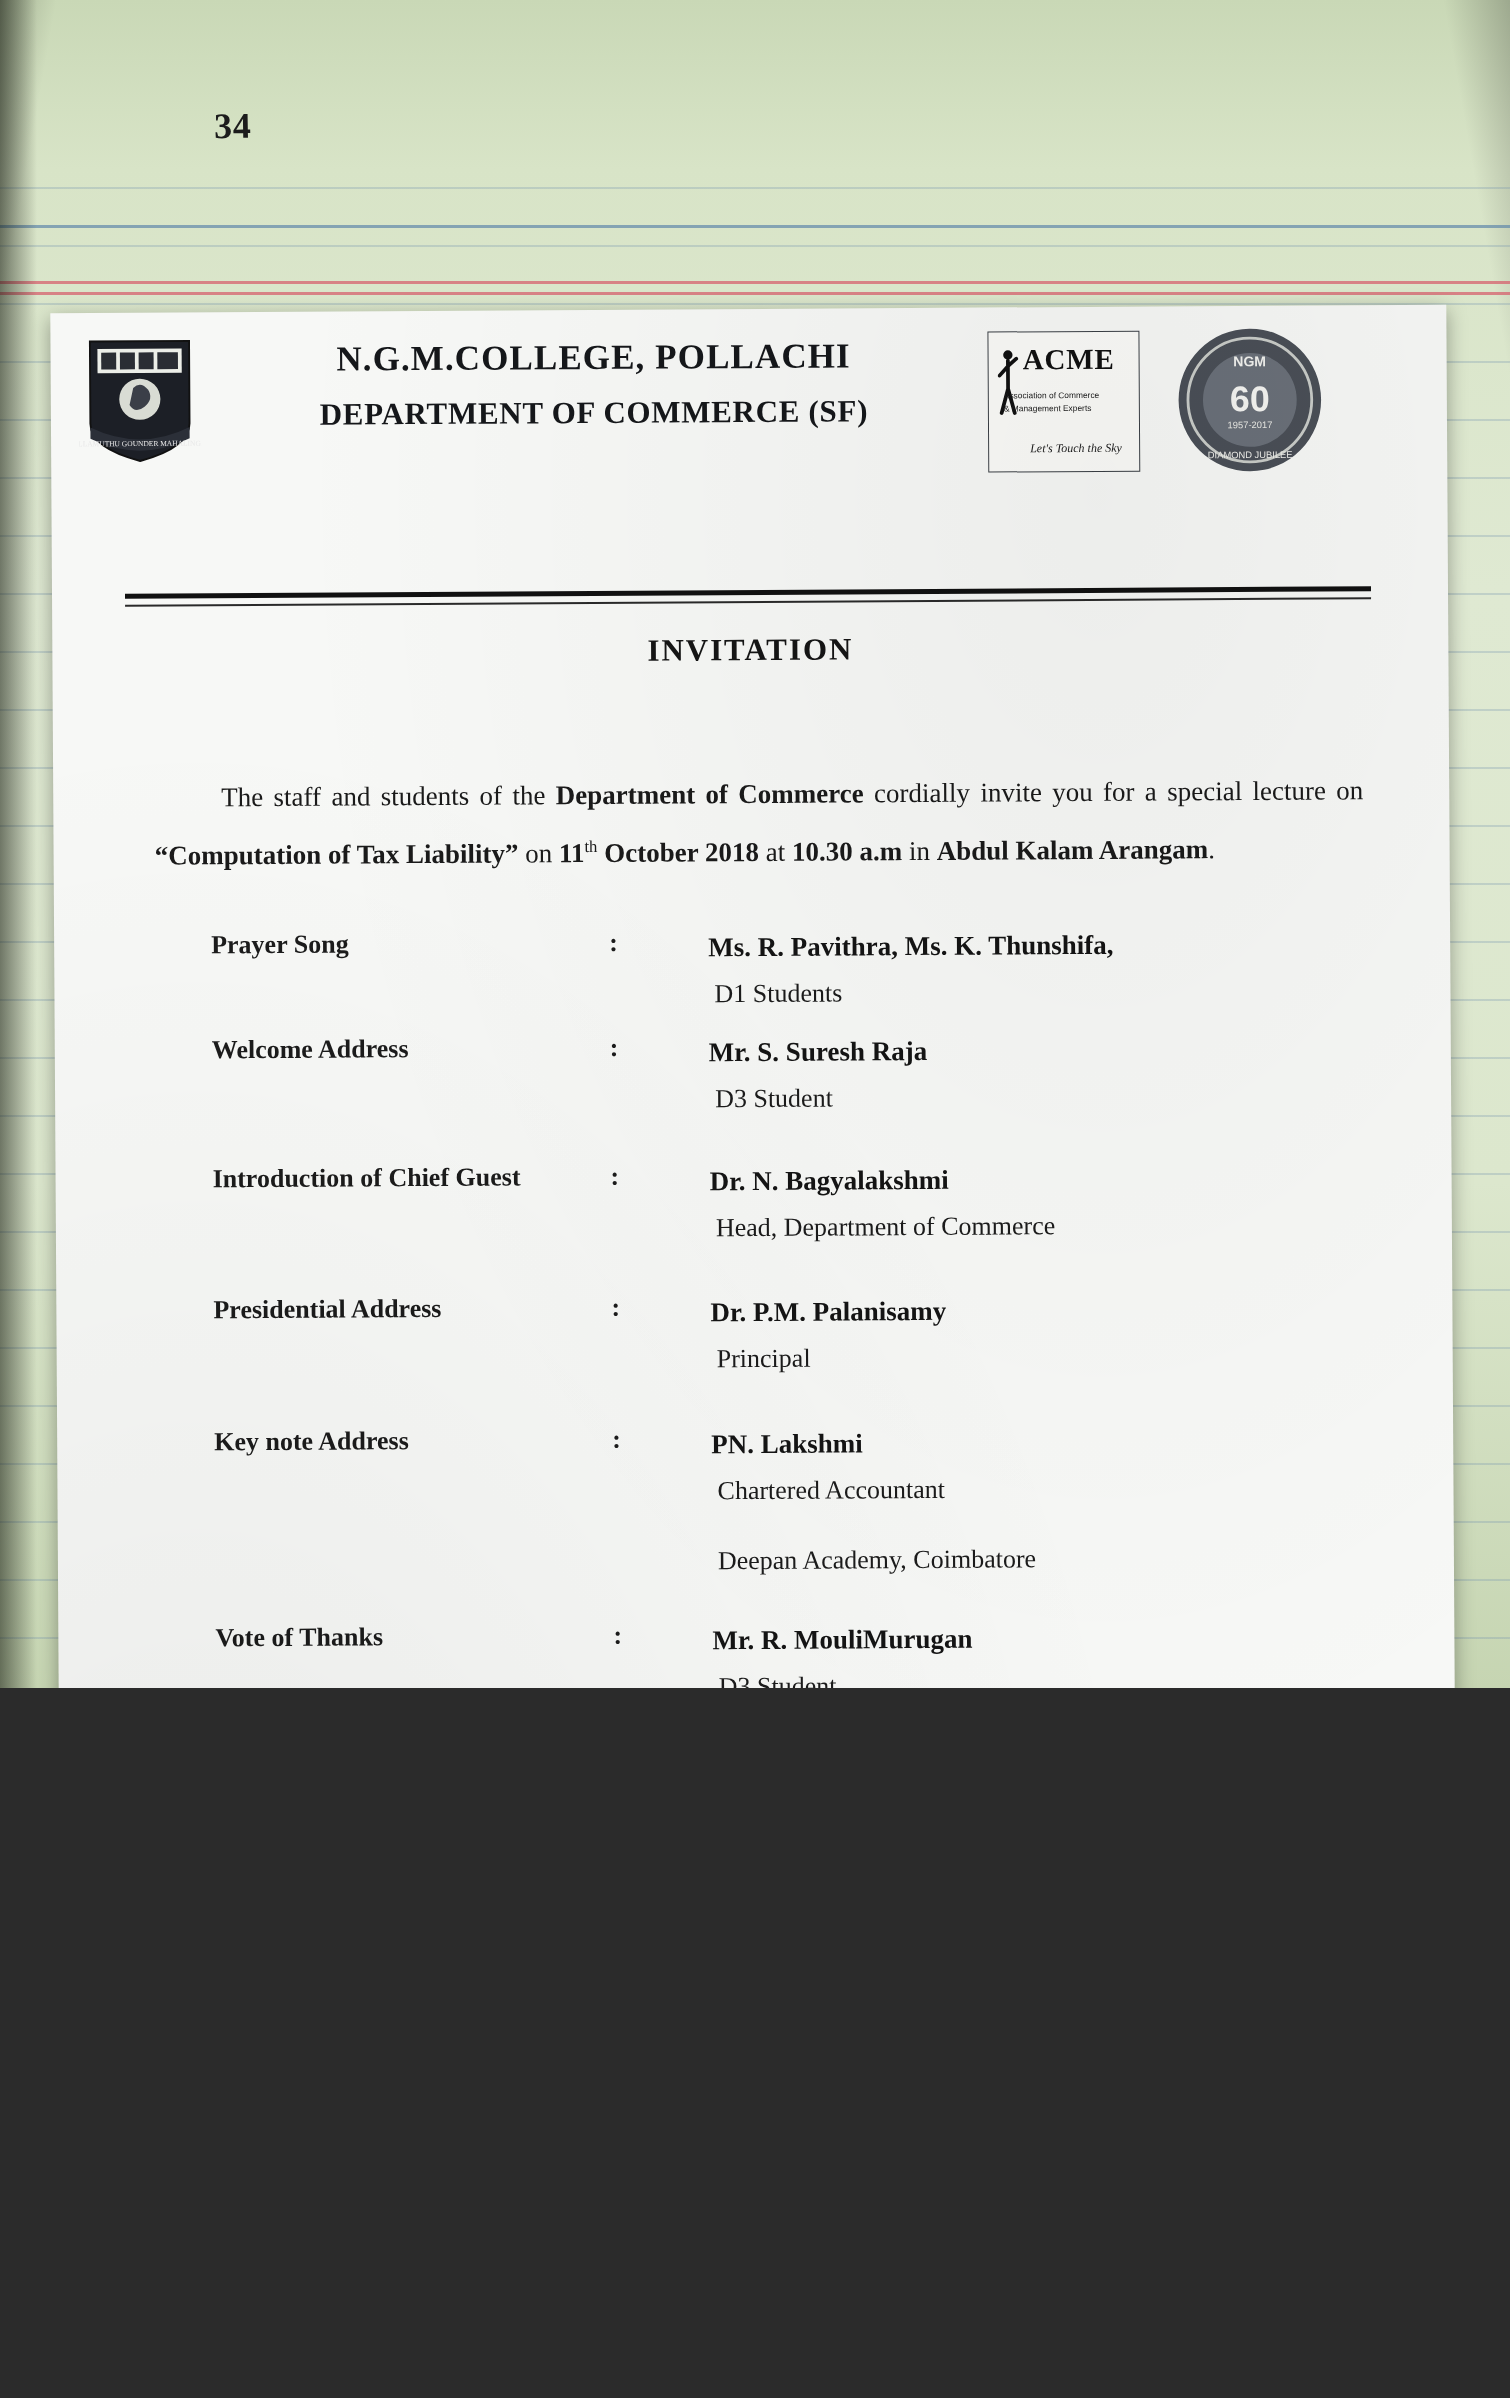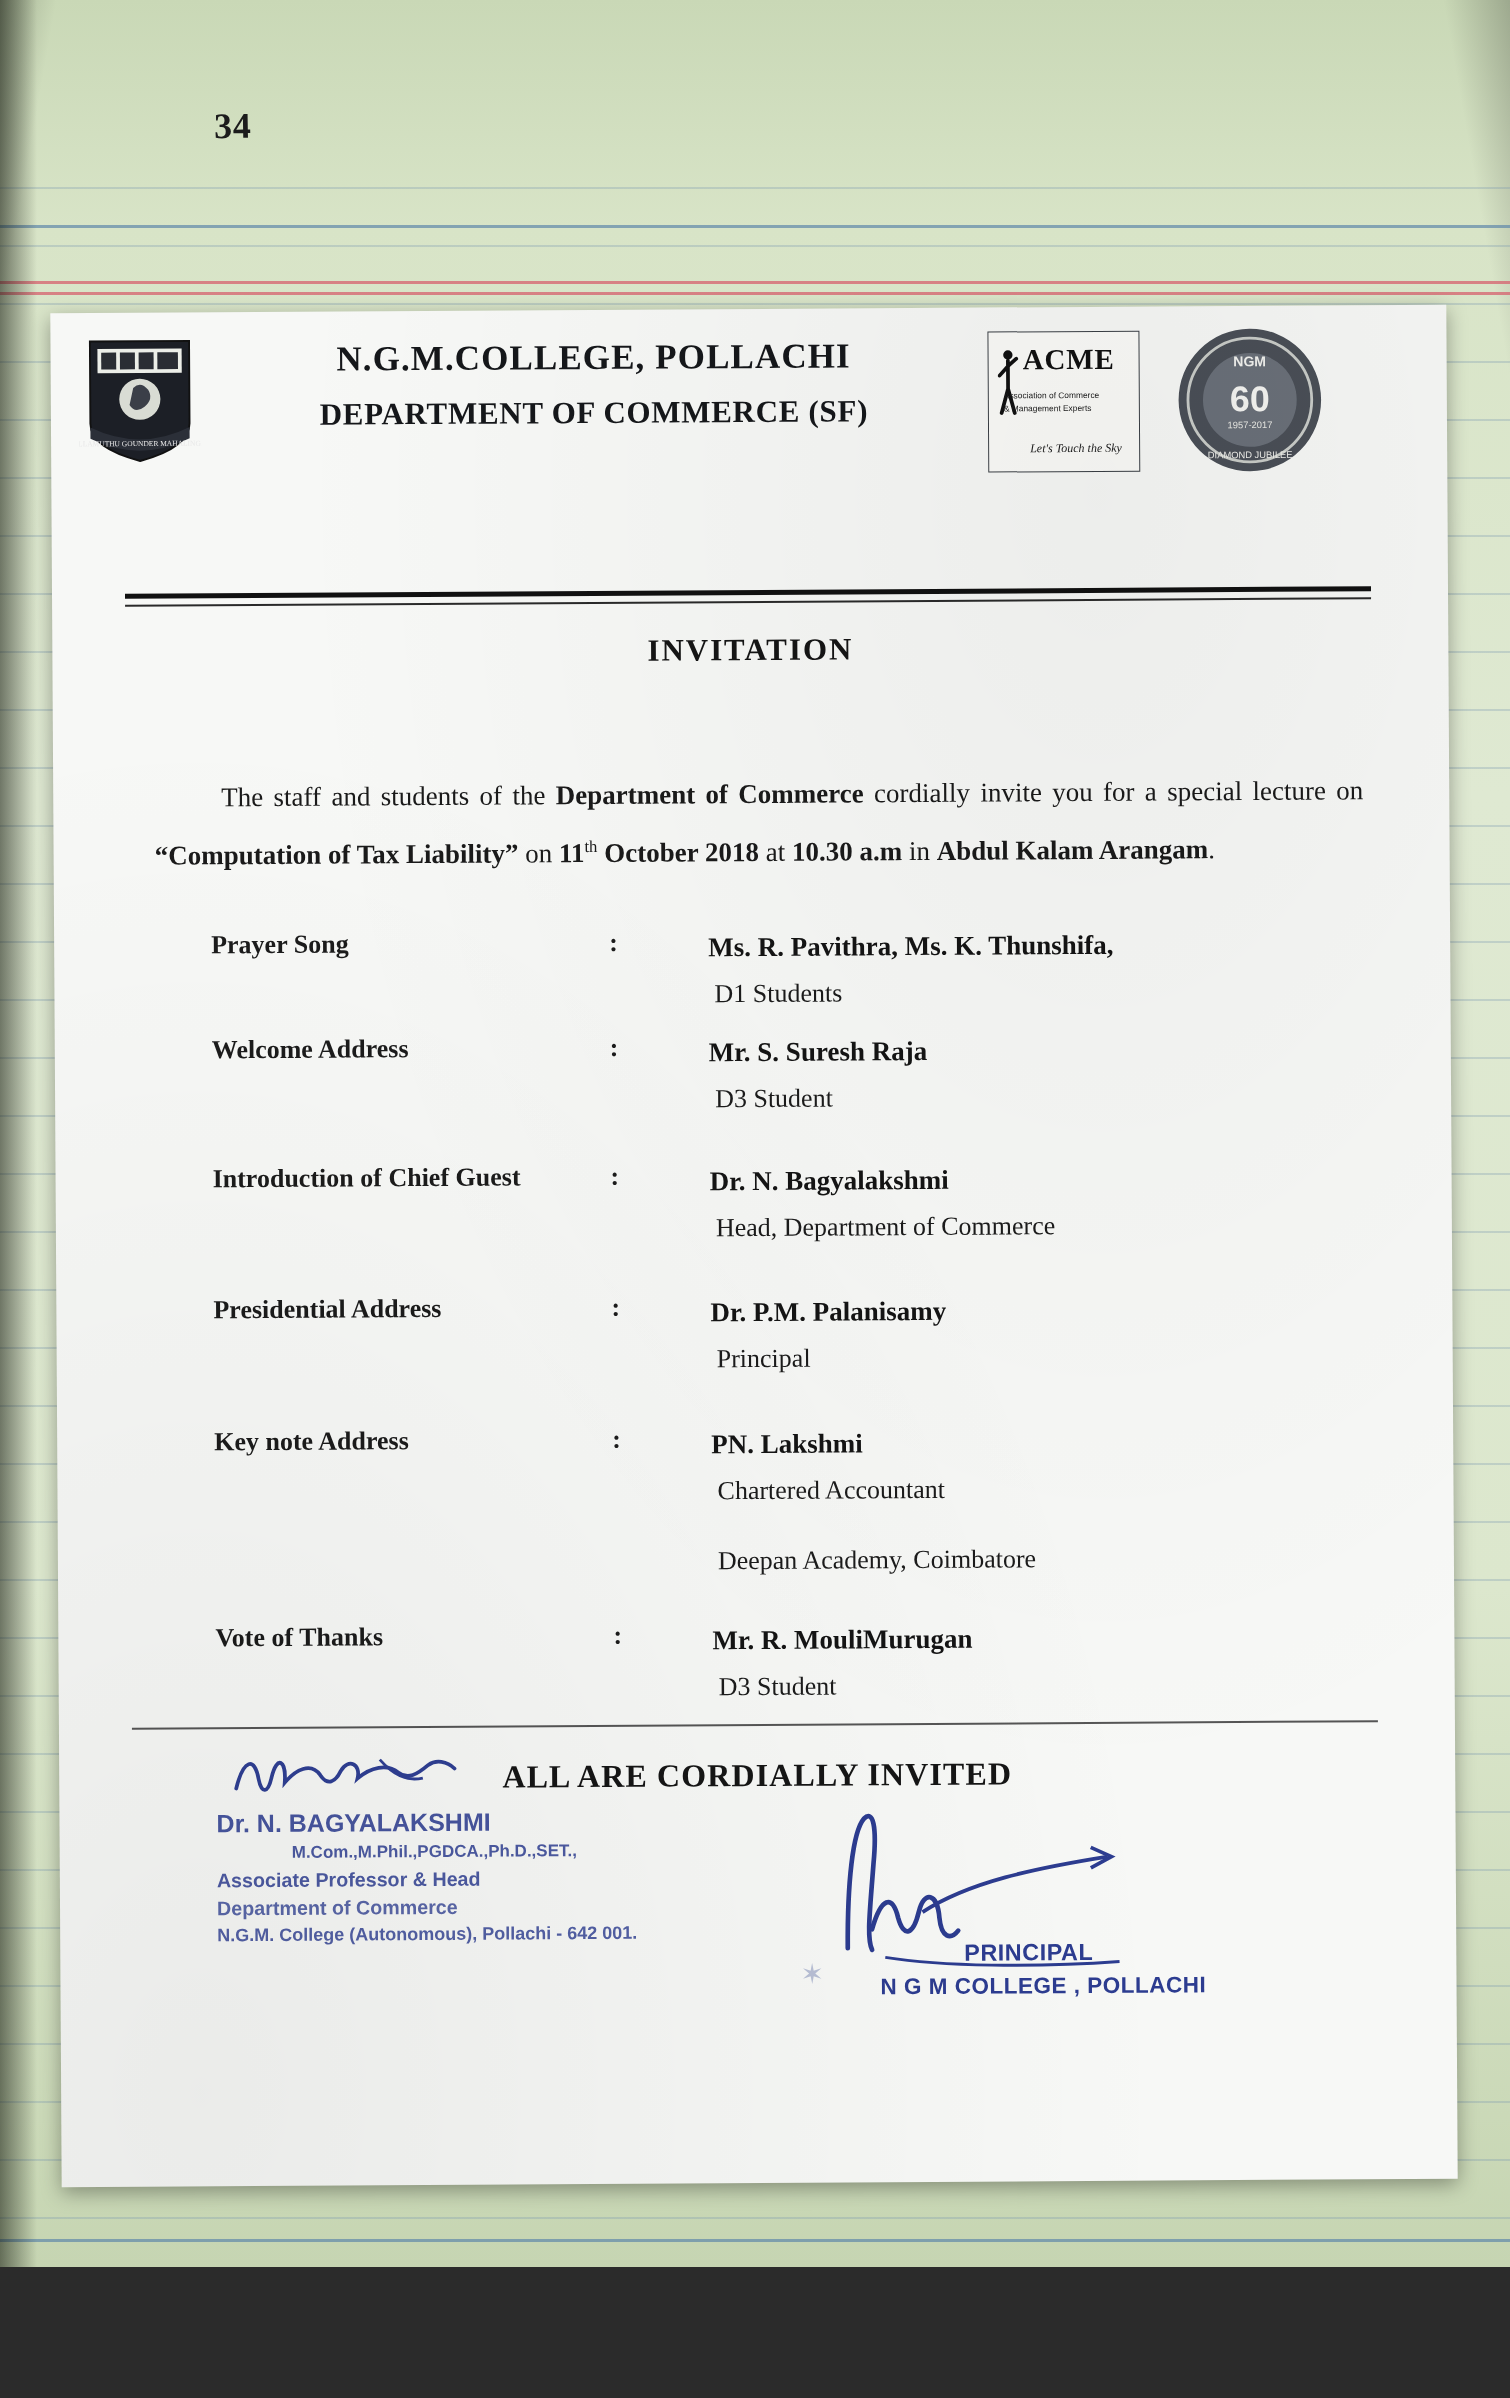--- a/index.html
+++ b/index.html
@@ -3,21 +3,21 @@
 <meta charset="utf-8">
 <style>
   html, body {
     margin: 0;
     padding: 0;
     background: #2b2b2b;
   }
   #page {
     position: relative;
     width: 1510px;
-    height: 2267px;
+    height: 1688px;
     overflow: hidden;
     background: #cfdcc0;
     font-family: "Liberation Serif", serif;
   }
   
   .notebook {
     position: absolute;
     inset: 0;
     background:
       linear-gradient(100deg, rgba(0,0,0,0.20) 0px, rgba(0,0,0,0.00) 56px),

